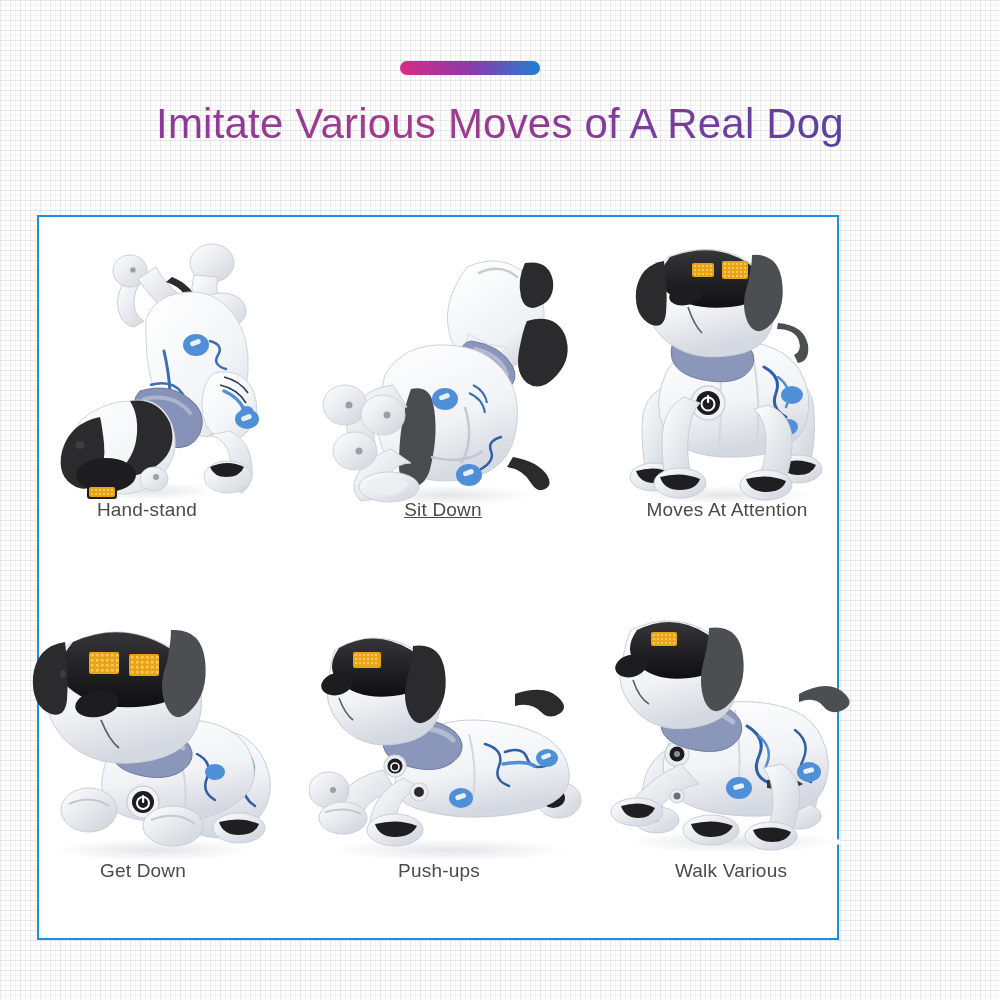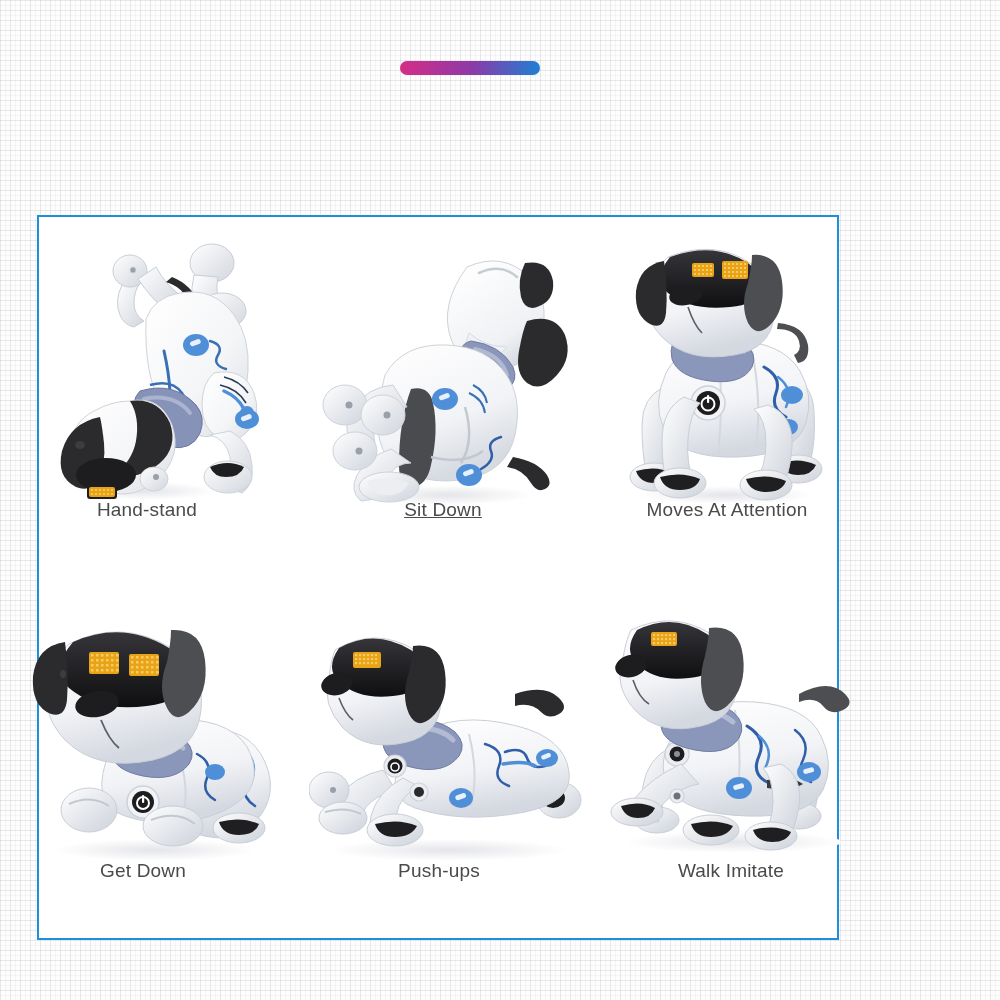--- a/index.html
+++ b/index.html
@@ -66,20 +66,21 @@
   .cell.r2c2 .caption { transform:translateX(0px); }
   .cell.r2c3 .caption { transform:translateX(22px); }
 </style>
 </head>
 <body>
 
 <div id="page">
 
   <div class="accent-bar" style="background: linear-gradient(90deg, rgb(214, 45, 134) 0%, rgb(139, 58, 168) 52%, rgb(31, 127, 212) 100%);"></div>
 
+  <div class="page-title" style="background-image: linear-gradient(96deg, rgb(123, 59, 158) 0%, rgb(163, 58, 140) 42%, rgb(123, 59, 158) 66%, rgb(61, 71, 168) 100%);">Imitate Various Moves of A Real Dog</div>
 
   <div class="card" style="border-color: rgb(31, 143, 219); background: rgb(255, 255, 255);">
     <div class="grid">
 
       <div class="cell r1c1">
         <div class="figure">
           <svg width="250" height="278" viewBox="0 0 250 278">
             <defs>
               <linearGradient id="hsBody" x1="0" y1="0" x2="1" y2="1">
                 <stop offset="0" stop-color="#ffffff"></stop>
@@ -683,18 +684,18 @@
               </g>
             </g>
 
             <path d="M106 20 q30 -4 34 28 q4 32 -16 50 q-14 12 -22 -4 q-8 -20 0 -46 q4 -18 4 -28 z" fill="#4d4e51"></path>
 
             <ellipse cx="28" cy="58" rx="16" ry="11" fill="#1d1d1f" transform="rotate(-14 28 58)"></ellipse>
 
             <path d="M30 72 q6 18 16 24" fill="none" stroke="#5c5f66" stroke-width="1.6"></path>
           </svg>
         </div>
-        <div class="caption">Walk Imitate</div>
+        <div class="caption">Walk Various</div>
       </div>
 
     </div>
   </div>
 </div>
 
 </body></html>

